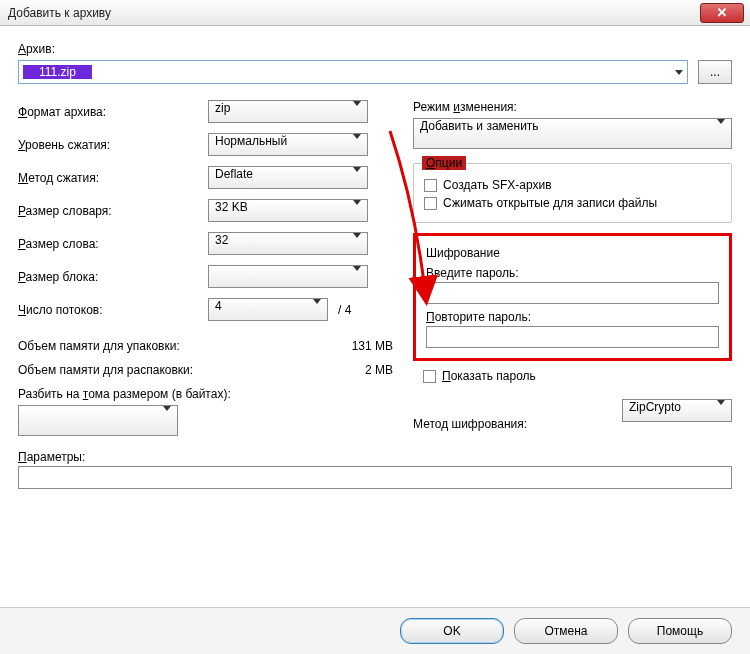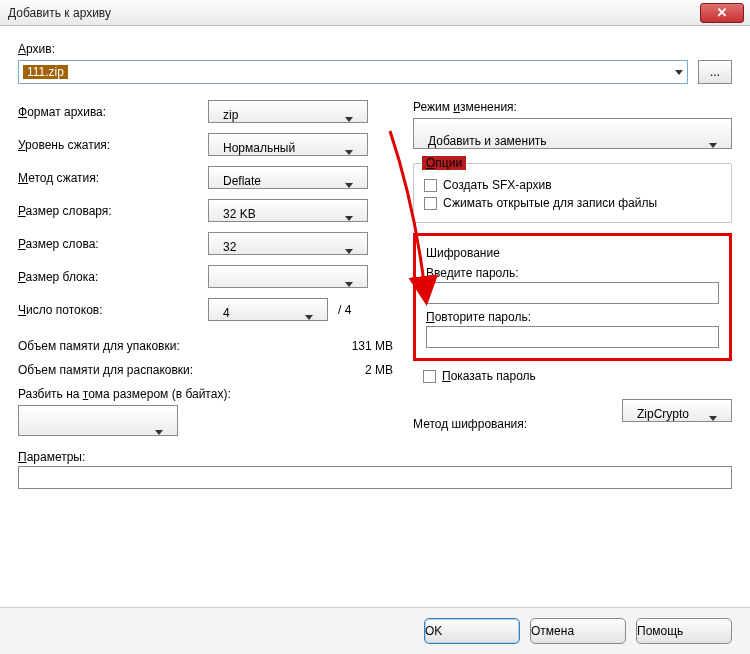--- a/index.html
+++ b/index.html
@@ -8,28 +8,28 @@
 .titlebar { height: 26px; background: linear-gradient(#fdfdfd,#e9e9e9); border-bottom: 1px solid #bbb; display: flex; align-items: center; padding: 0 0 0 8px; }
 .titlebar .title { flex: 1; color: #222; }
 .close-btn { width: 44px; height: 20px; margin-right: 6px; background: linear-gradient(#e07070,#c83030); border: 1px solid #7a1f1f; border-radius: 3px; color: #fff; text-align: center; line-height: 18px; font-weight: bold; font-size: 13px; cursor: pointer; }
 
 .body { padding: 16px 18px 12px 18px; position: relative; }
 
 .row { display: flex; align-items: center; margin-bottom: 10px; }
 .lbl { width: 190px; color: #000; }
 .lbl u { text-decoration: underline; }
 
-.combo, .input { height: 23px; border: 1px solid #8a8a8a; background: linear-gradient(#fff,#ececec); display: flex; align-items: flex-end; padding: 0 14px; position: relative; }
+.combo, .input { height: 23px; border: 1px solid #8a8a8a; background: linear-gradient(#fff,#ececec); display: flex; align-items: flex-start; padding: 0 6px; position: relative; }
 .combo { cursor: pointer; }
 .combo .val { flex: 1; }
 .combo .arrow { width: 0; height: 0; border-left: 4px solid transparent; border-right: 4px solid transparent; border-top: 5px solid #333; }
 
 .archive-line { display: flex; gap: 10px; margin-bottom: 16px; }
 .archive-combo { flex: 1; height: 24px; border: 1px solid #7aa7d8; background: #fff; display: flex; align-items: center; padding: 0 4px; }
-.archive-combo .sel { background: #a16207; color: #fff; padding: 0 4px; }
+.archive-combo .sel { background: #6d28d9; color: #fff; padding: 0 16px; }
 .archive-combo .arrow { margin-left: auto; width:0;height:0;border-left:4px solid transparent;border-right:4px solid transparent;border-top:5px solid #333; }
 .browse-btn { width: 34px; height: 24px; background: linear-gradient(#fdfdfd,#e6e6e6); border: 1px solid #8a8a8a; text-align: center; line-height: 22px; cursor: pointer; }
 
 .cols { display: flex; gap: 20px; }
 .left { width: 375px; }
 .right { flex: 1; }
 
 .left .combo { width: 160px; }
 .slash4 { margin-left: 10px; color:#000; }
 
@@ -49,21 +49,21 @@
 .pwlabel { margin: 6px 0 2px 0; }
 .pwinput { height: 22px; border: 1px solid #8a8a8a; background: #fff; width: 100%; }
 
 .method-row { display: flex; align-items: center; margin-top: 6px; }
 .method-row .ml { flex: 1; margin-top: 28px; }
 .method-row .combo { width: 110px; }
 
 .red-arrow { position: absolute; pointer-events: none; }
 
 .buttons { border-top: 1px solid #ccc; padding: 10px 18px; display: flex; justify-content: flex-end; gap: 10px; background: #f4f4f4; position: absolute; bottom: 0; left: 0; right: 0; }
-.btn { width: 96px; height: 26px; border: 1px solid #8a8a8a; background: linear-gradient(#fdfdfd,#e3e3e3); line-height: 24px; cursor: pointer; border-radius: 5px; }
+.btn { width: 104px; height: 26px; border: 1px solid #8a8a8a; background: linear-gradient(#fdfdfd,#e3e3e3); text-align: center; line-height: 24px; cursor: pointer; border-radius: 11px; }
 .btn.primary { border: 1px solid #3c7fb1; box-shadow: 0 0 0 1px #a7d3f3 inset; }
 
 .params-input { width:100%; height:23px; border:1px solid #8a8a8a; background:#fff; margin-top:2px; }
 </style>
 </head>
 <body>
 
 <div class="titlebar">
   <span class="title">Добавить к архиву</span>
   <div class="close-btn">✕</div>

